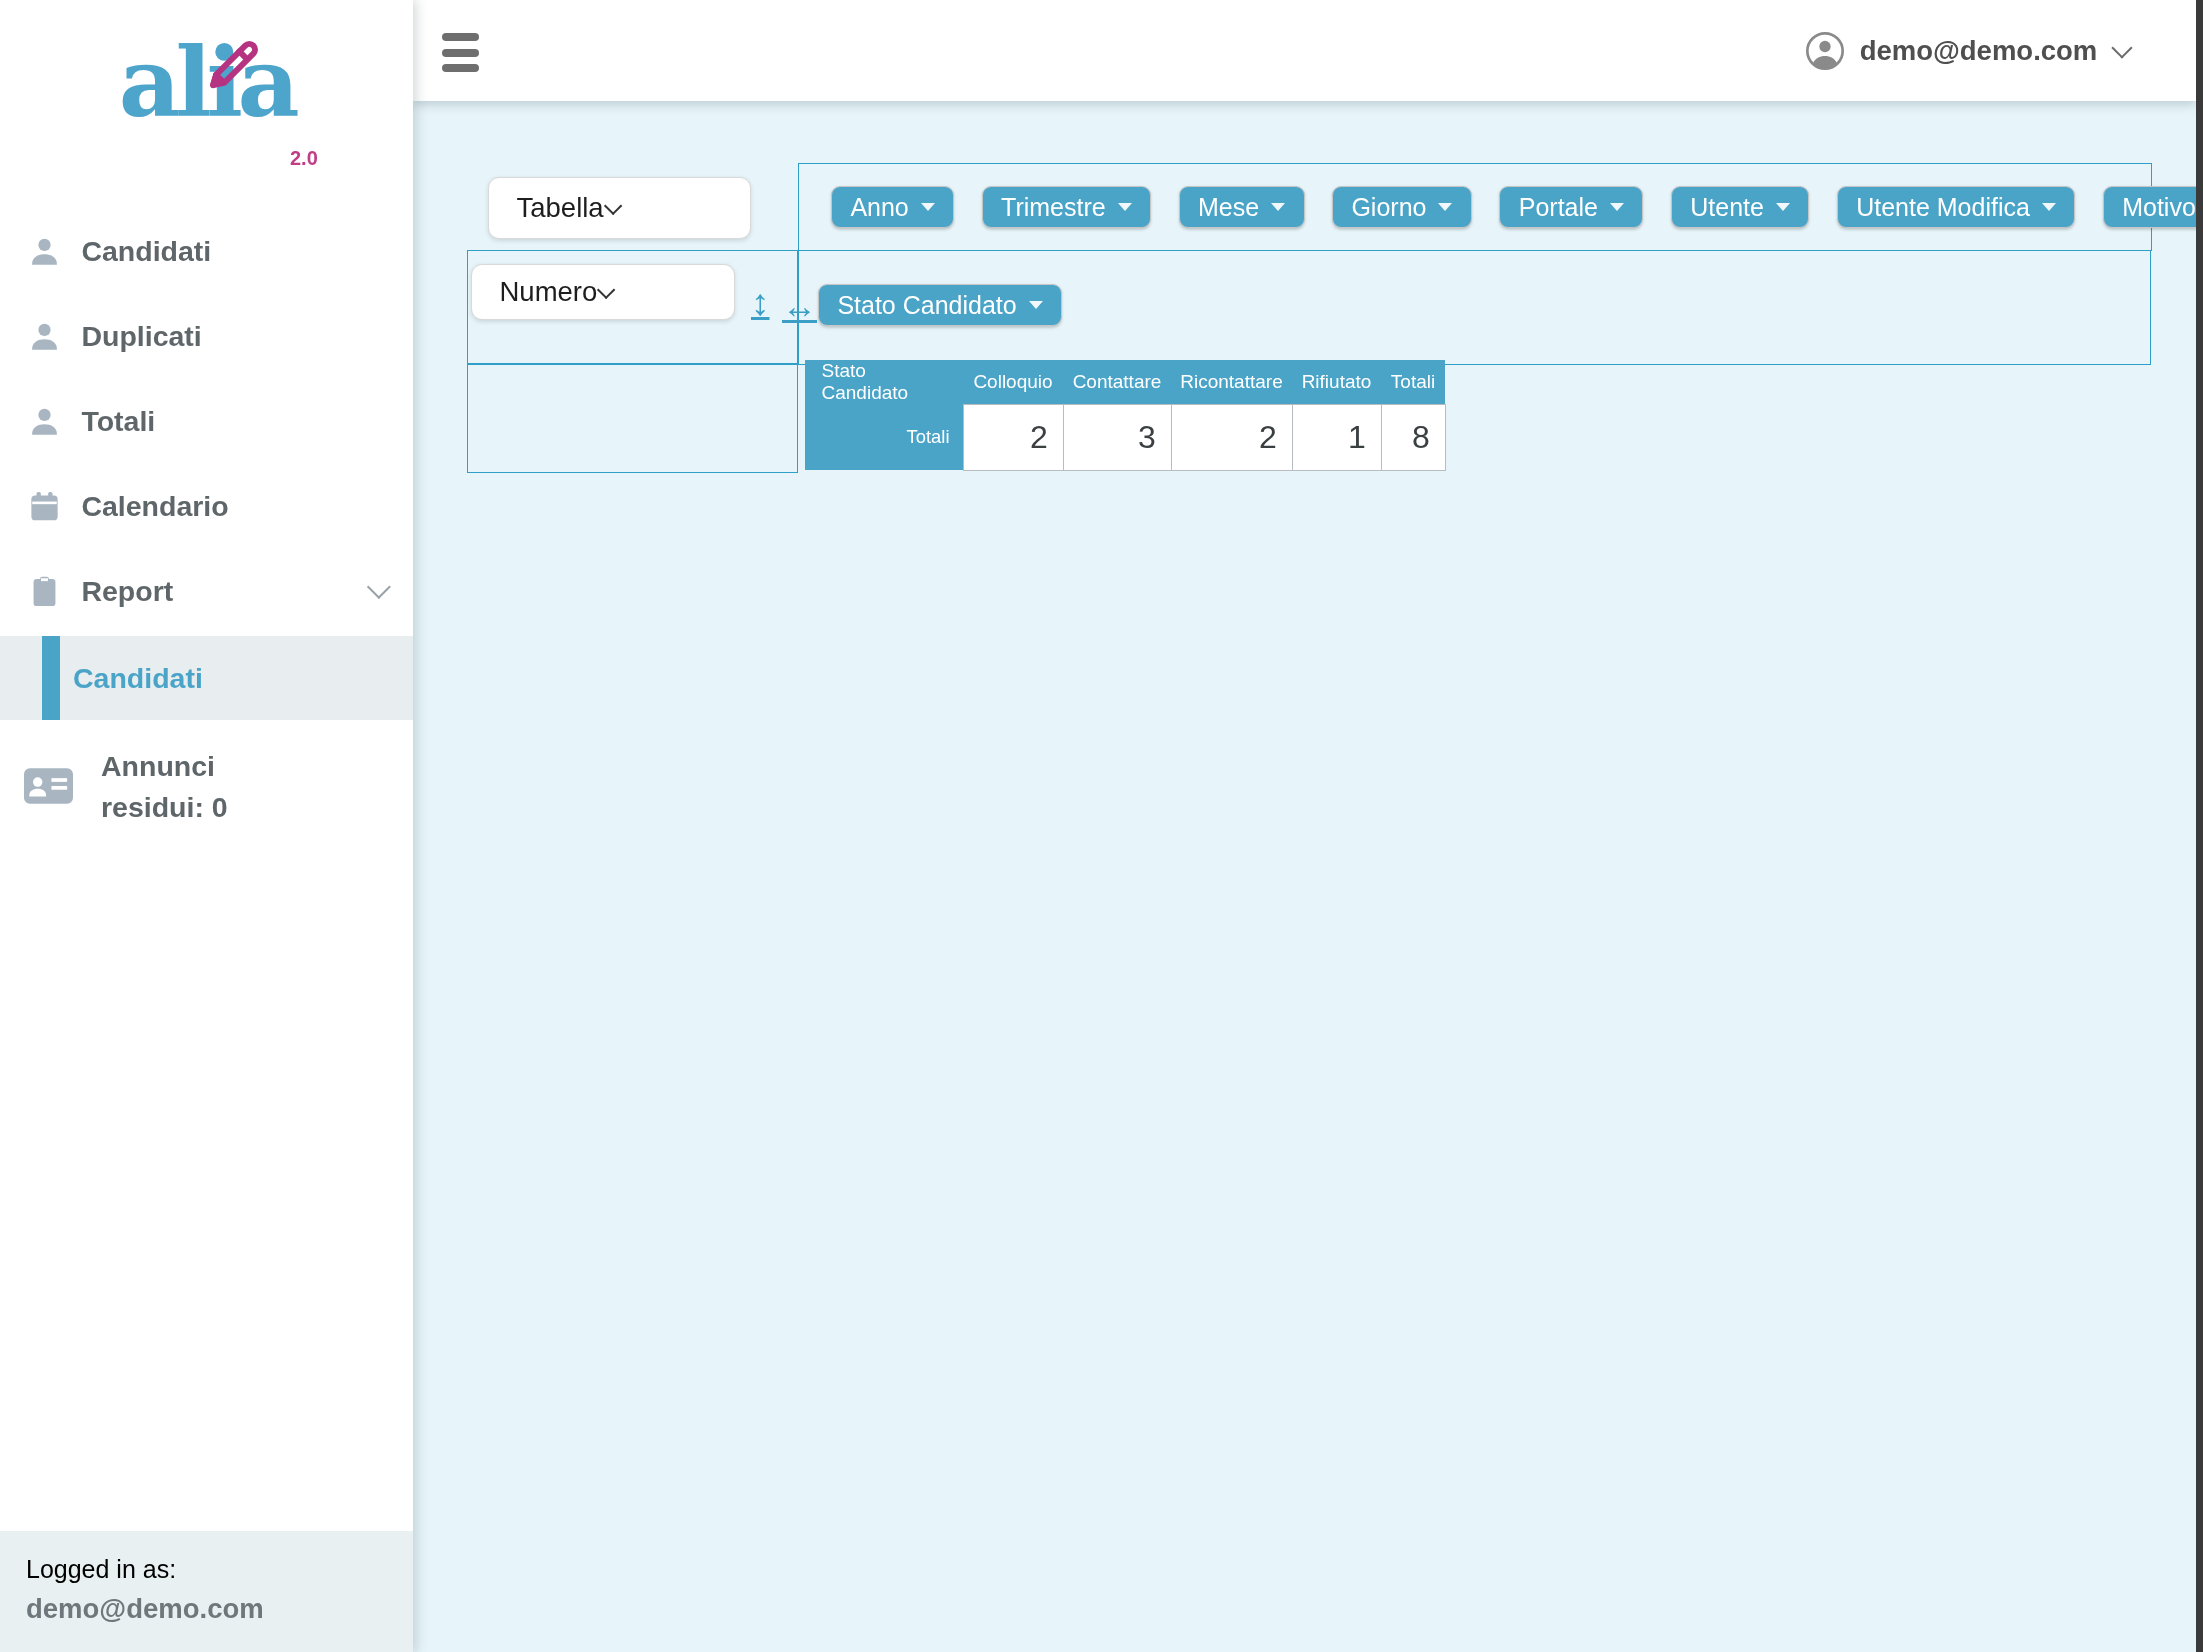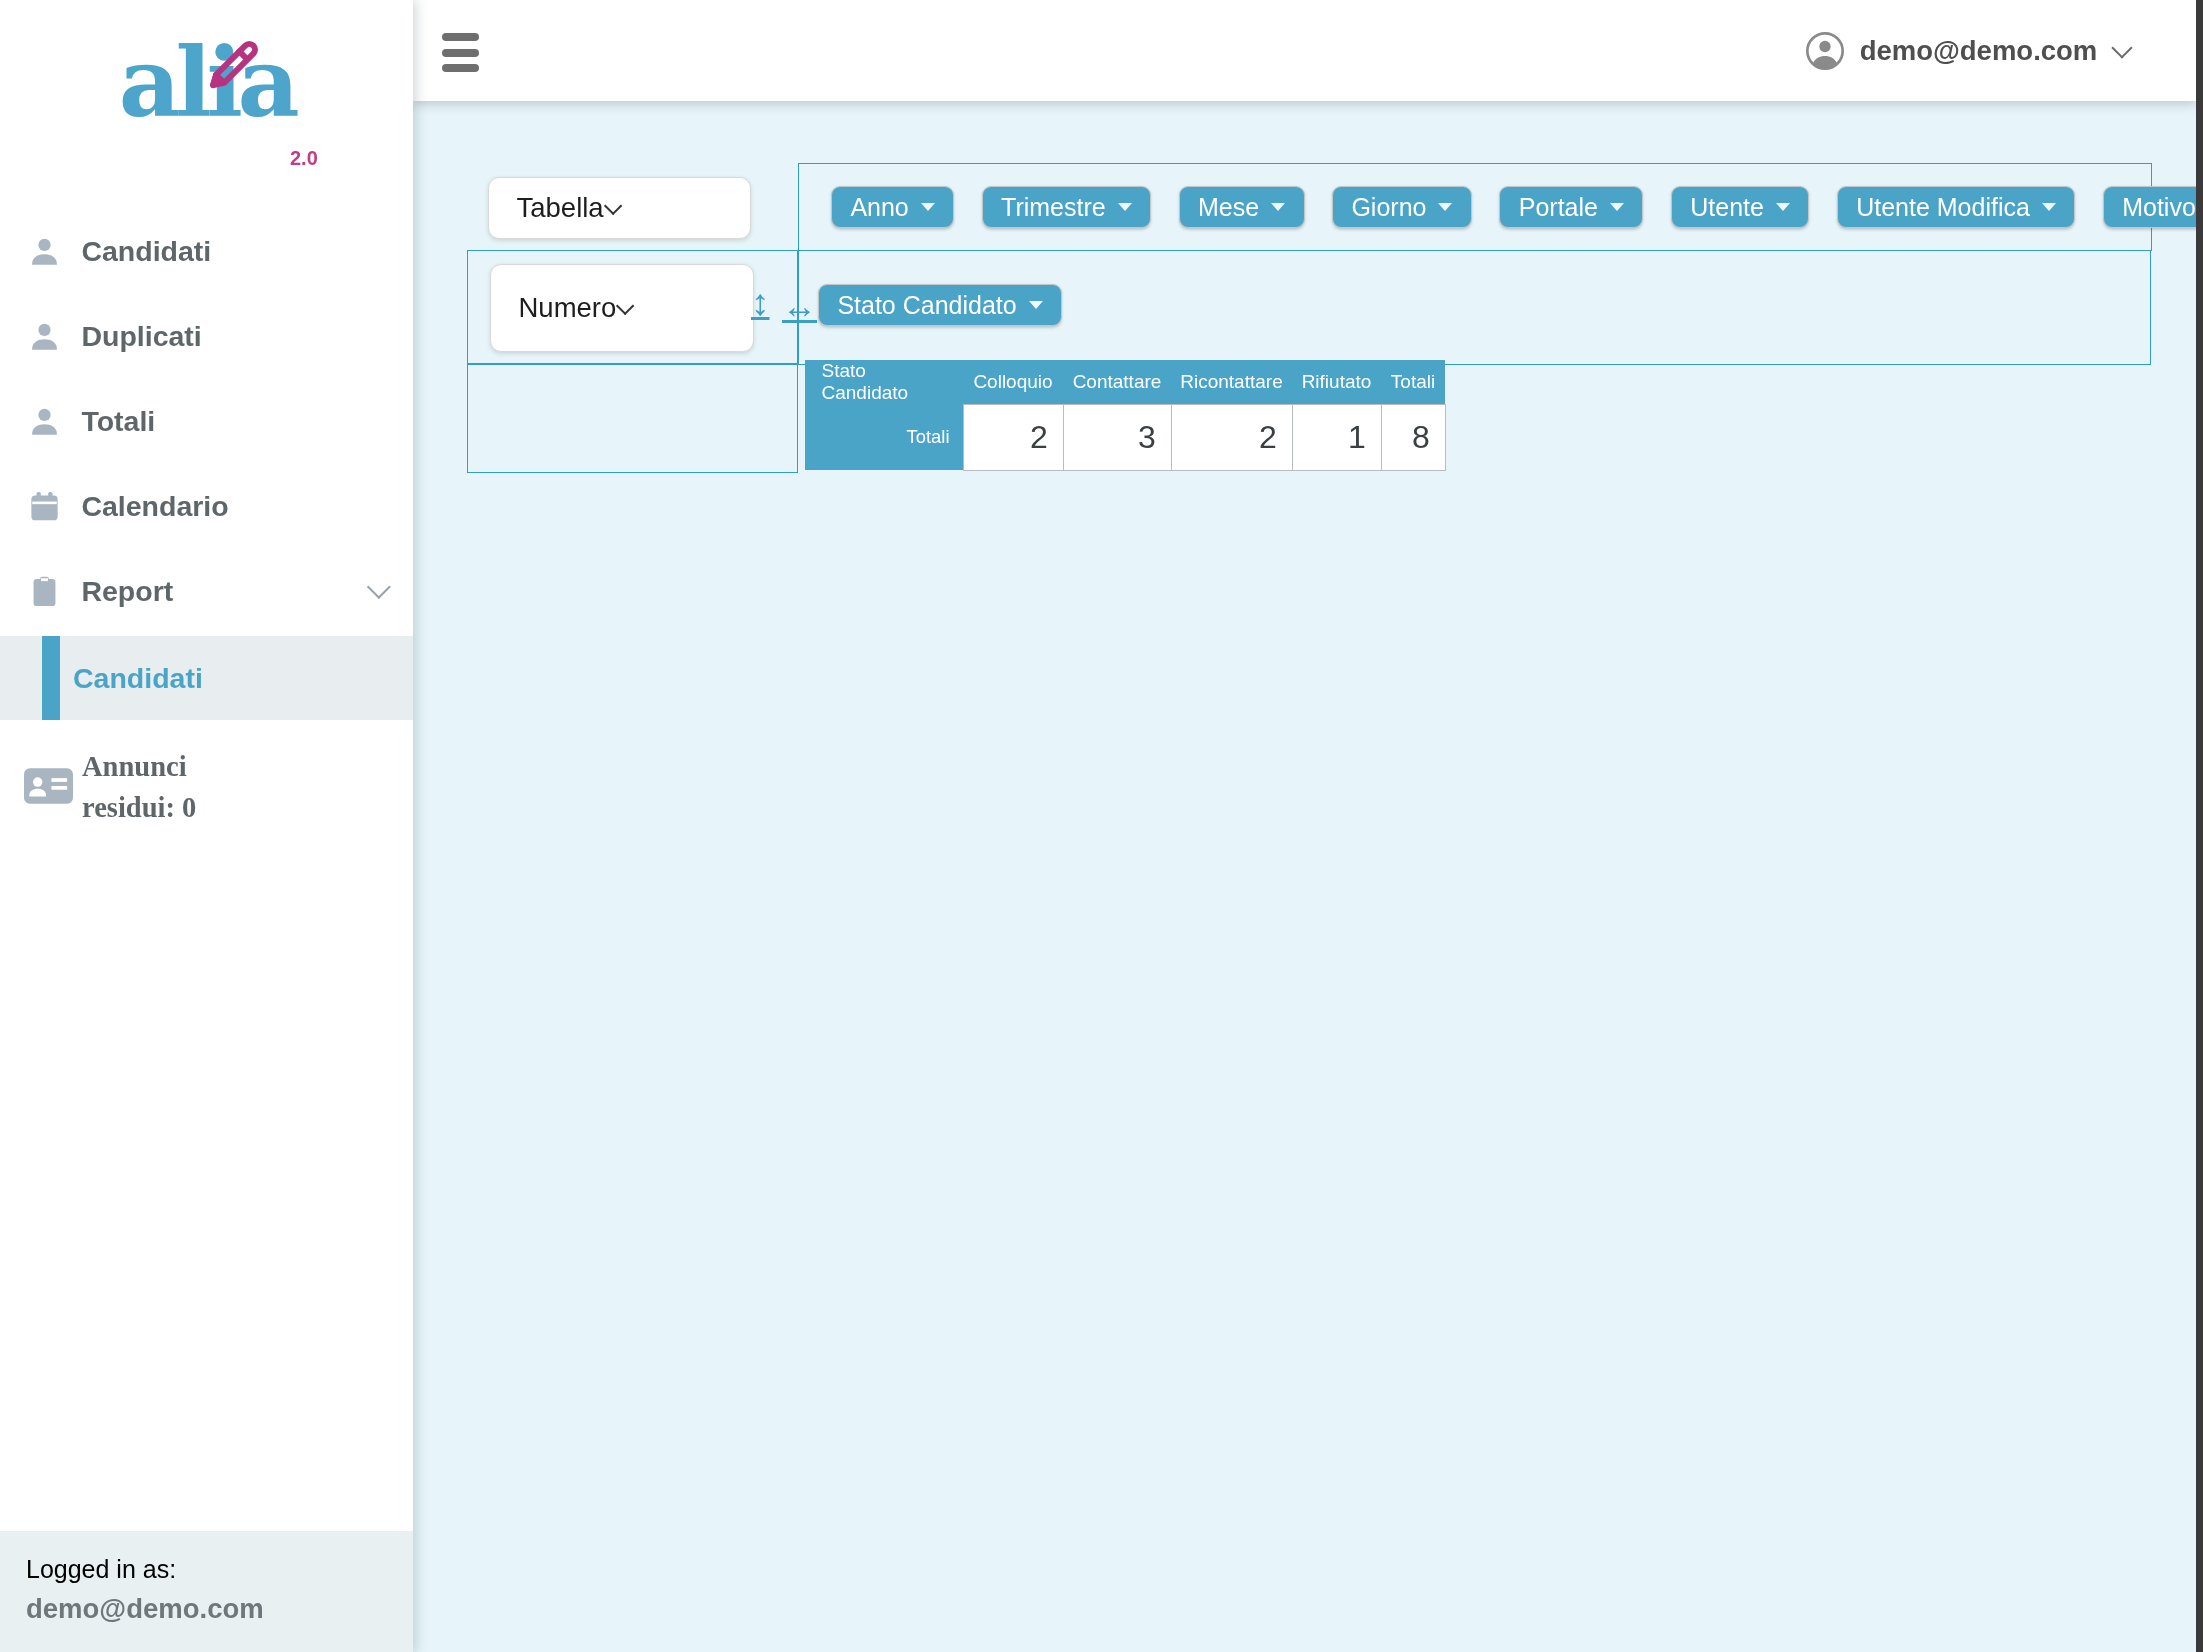--- a/index.html
+++ b/index.html
@@ -29,21 +29,21 @@
   .nav-chevron { position:absolute; right:29px; top:50%; margin-top:-11px; width:16.5px; height:16.5px;
                  border-right:2.8px solid #99a2a8; border-bottom:2.8px solid #99a2a8; transform:rotate(45deg) translateY(-3.7px); }
 
   .submenu-item { position:absolute; left:0; top:636px; width:413px; height:84px; background:#e8edef; cursor:pointer; }
   .submenu-accent { position:absolute; left:42px; top:0; bottom:0; width:18.4px; background:#4aa4c8; }
   .submenu-label { position:absolute; left:73px; top:50%; transform:translateY(-50%);
                    font-size:28.5px; font-weight:bold; color:#4aa4c8; }
 
   .annunci { position:absolute; left:0; top:746px; width:413px; display:flex; align-items:center; padding-left:23px; }
   .annunci-icon svg { width:51px; height:46px; fill:#a9b6c1; }
-  .annunci-text { margin-left:8px; font-size:28.5px; font-weight:bold; color:#5f666a; line-height:1.45;font-family:Liberation Serif, serif; }
+  .annunci-text { margin-left:27px; font-size:28.5px; font-weight:bold; color:#5f666a; line-height:1.45; }
 
   .sidebar-footer { position:absolute; left:0; bottom:0; width:413px; height:122px; background:#e9f0f1; padding:24px 26px; }
   .footer-label { font-size:25px; color:#000000; }
   .footer-email { margin-top:9.2px; font-size:27.5px; font-weight:bold; color:#6e777b; }
 
   
   .topbar { position:absolute; left:413px; top:0; right:8.3px; height:101px; background:#ffffff;
             box-shadow:0 3.7px 9.2px rgba(90,110,120,0.28); z-index:10; }
   .hamburger { position:absolute; left:29px; top:33px; width:37px; height:39px; cursor:pointer; }
   .hamburger .bar { width:37px; height:8.3px; border-radius:4.6px; background:#6e6e6e; margin-bottom:7.3px; }
@@ -56,21 +56,21 @@
   
   .main { position:absolute; left:413px; top:101px; right:8.3px; bottom:0; background:#e7f5fa; }
 
   .select-box { position:absolute; background:#fff; border:1.8px solid #d9d9d9; border-radius:11px;
                 box-shadow:0 1.8px 4.6px rgba(0,0,0,0.12); display:flex; align-items:center;
                 padding:0 27.5px; cursor:pointer; }
   .select-box .sel-label { font-size:27.5px; color:#1e1e1e; }
   .select-box .chev { width:13px; height:13px; border-right:2.8px solid #333; border-bottom:2.8px solid #333;
                       transform:rotate(45deg) translateY(-3.7px); }
   .renderer-select { left:75px; top:76px; width:263px; height:62px; }
-  .aggregator-select { left:22px; top:13px; width:264px; height:88px; }
+  .aggregator-select { left:3px; top:13px; width:264px; height:56px; }
 
   .filter-box { position:absolute; left:385px; top:62px; width:1354px; height:88px;
                 border:1.8px solid #2f9fc8; display:flex; align-items:center; gap:27.5px; padding-left:32px; }
 
   .pvt-btn { height:42px; border-radius:9.2px; background:#4aa4c8; border:0.9px solid #c6c6c6;
              box-shadow:0 1.8px 2.8px rgba(0,0,0,0.18); display:flex; align-items:center;
              padding:0 18.4px; color:#fff; font-size:25px; cursor:pointer; white-space:nowrap; }
   .pvt-btn .caret { width:0; height:0; border-left:7.3px solid transparent; border-right:7.3px solid transparent;
                     border-top:8.3px solid rgba(255,255,255,0.92); margin-left:12px; }
 

